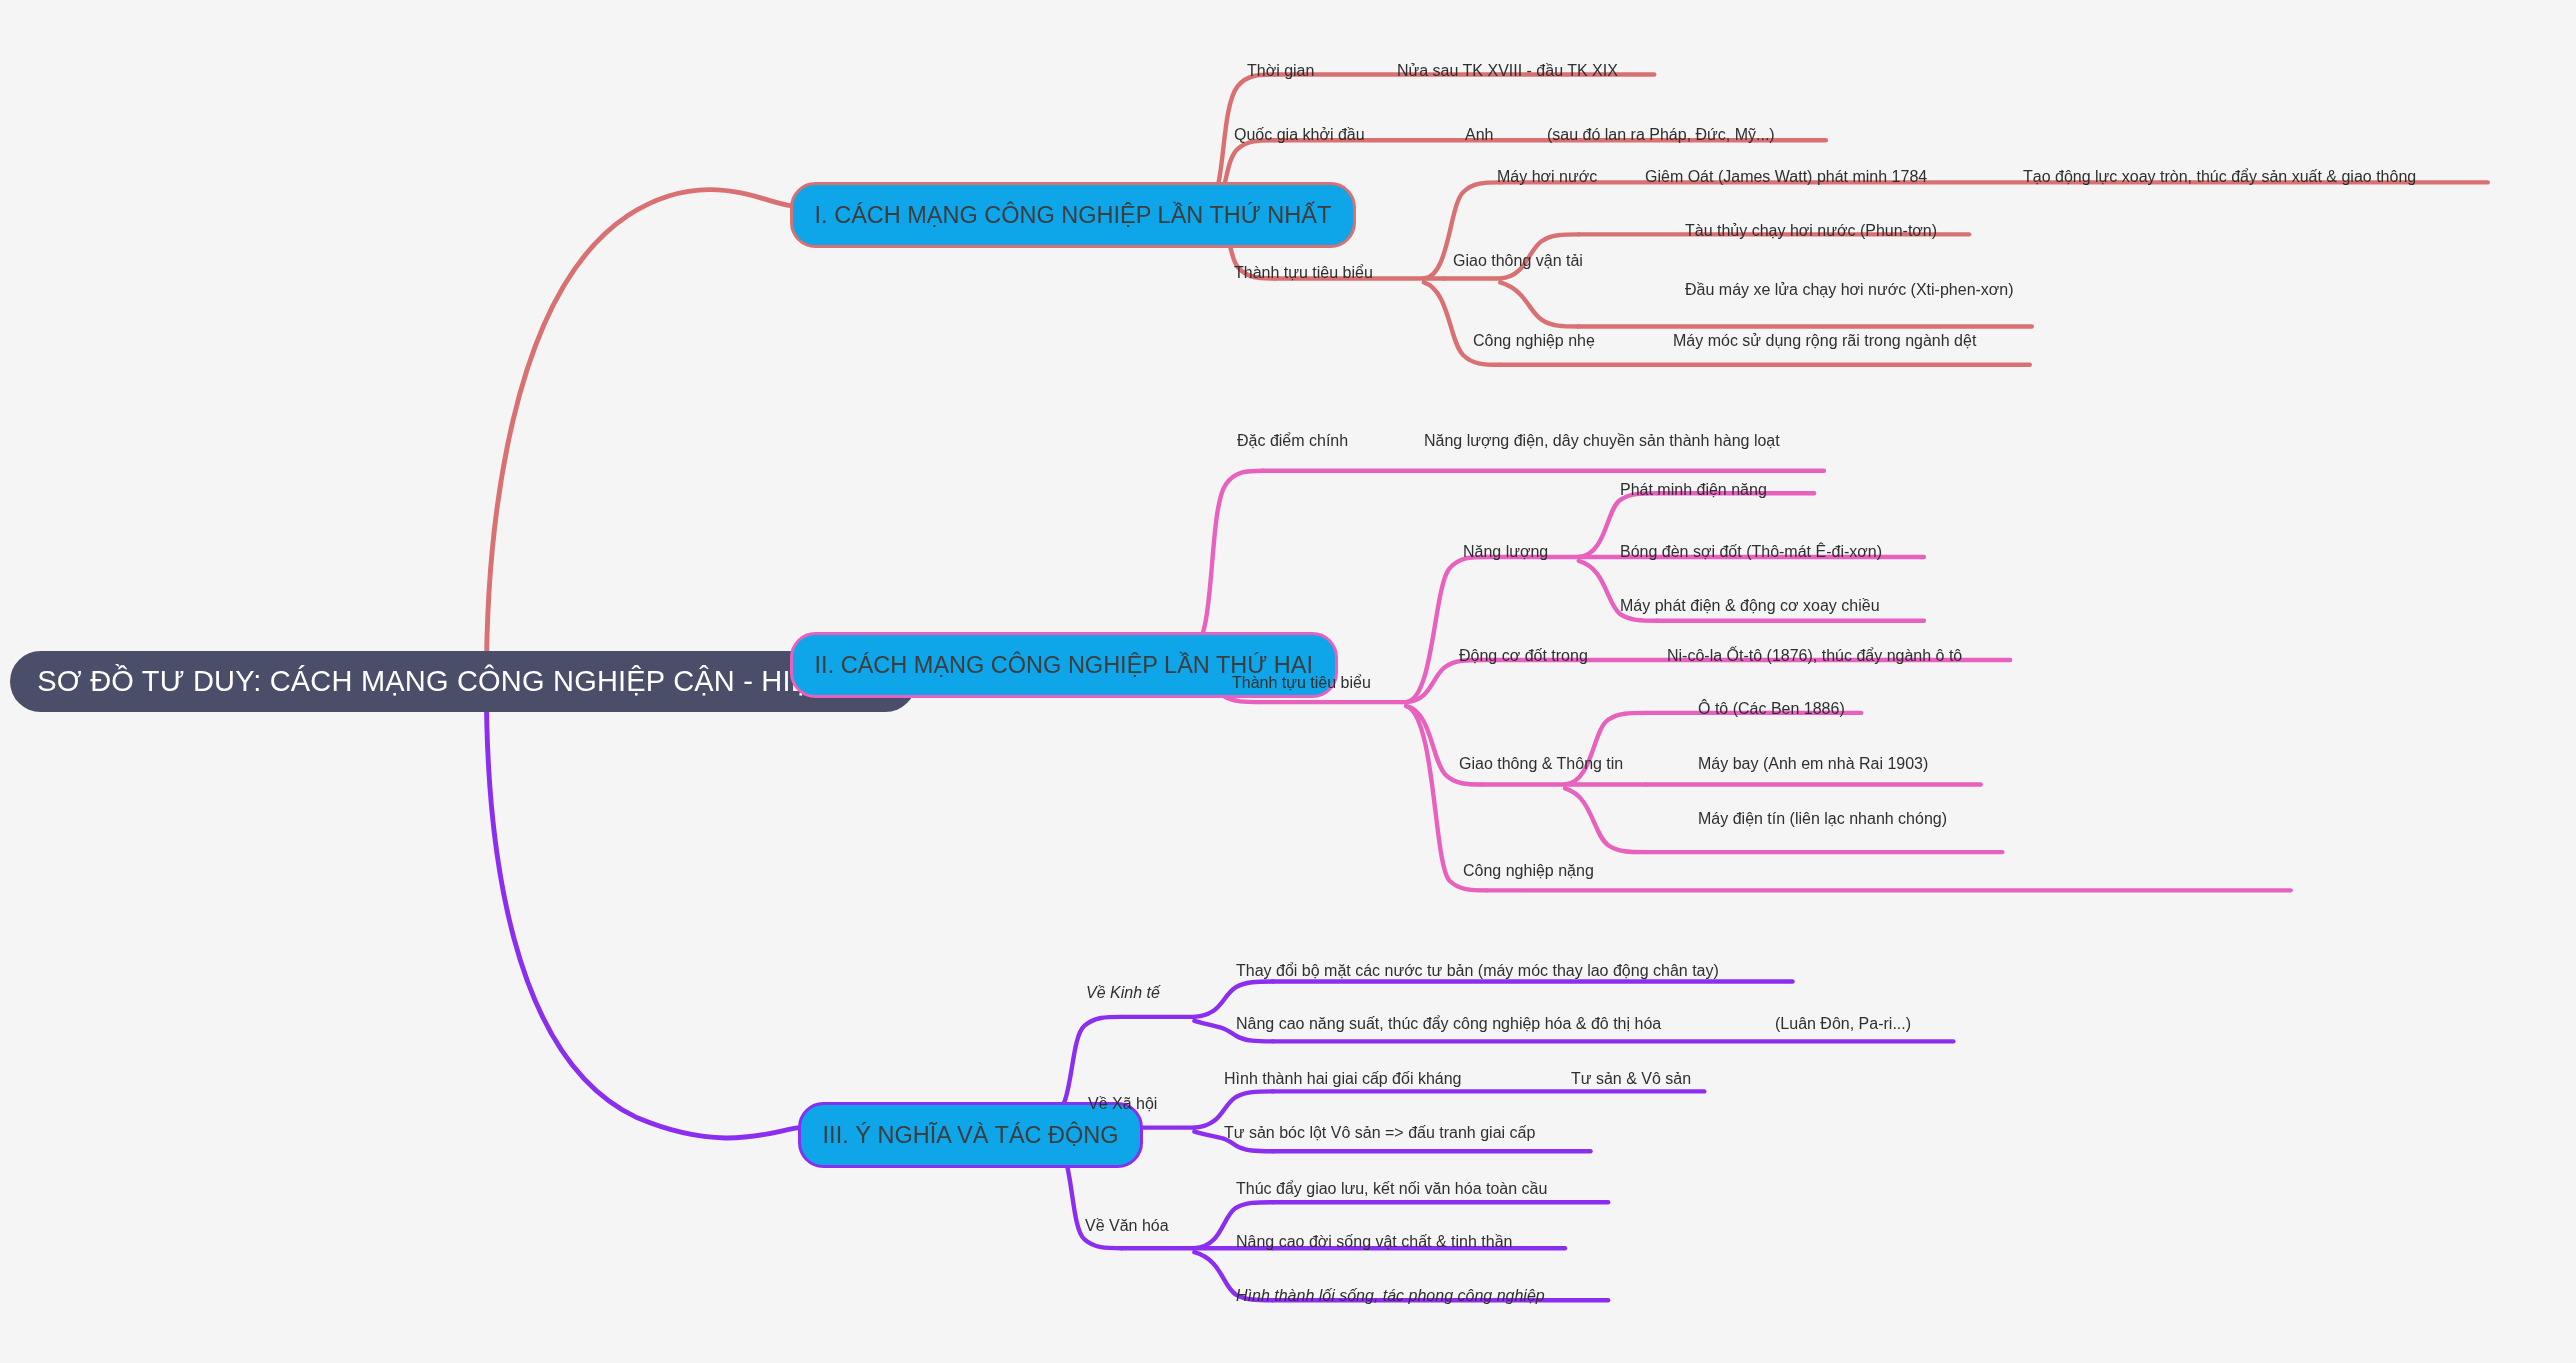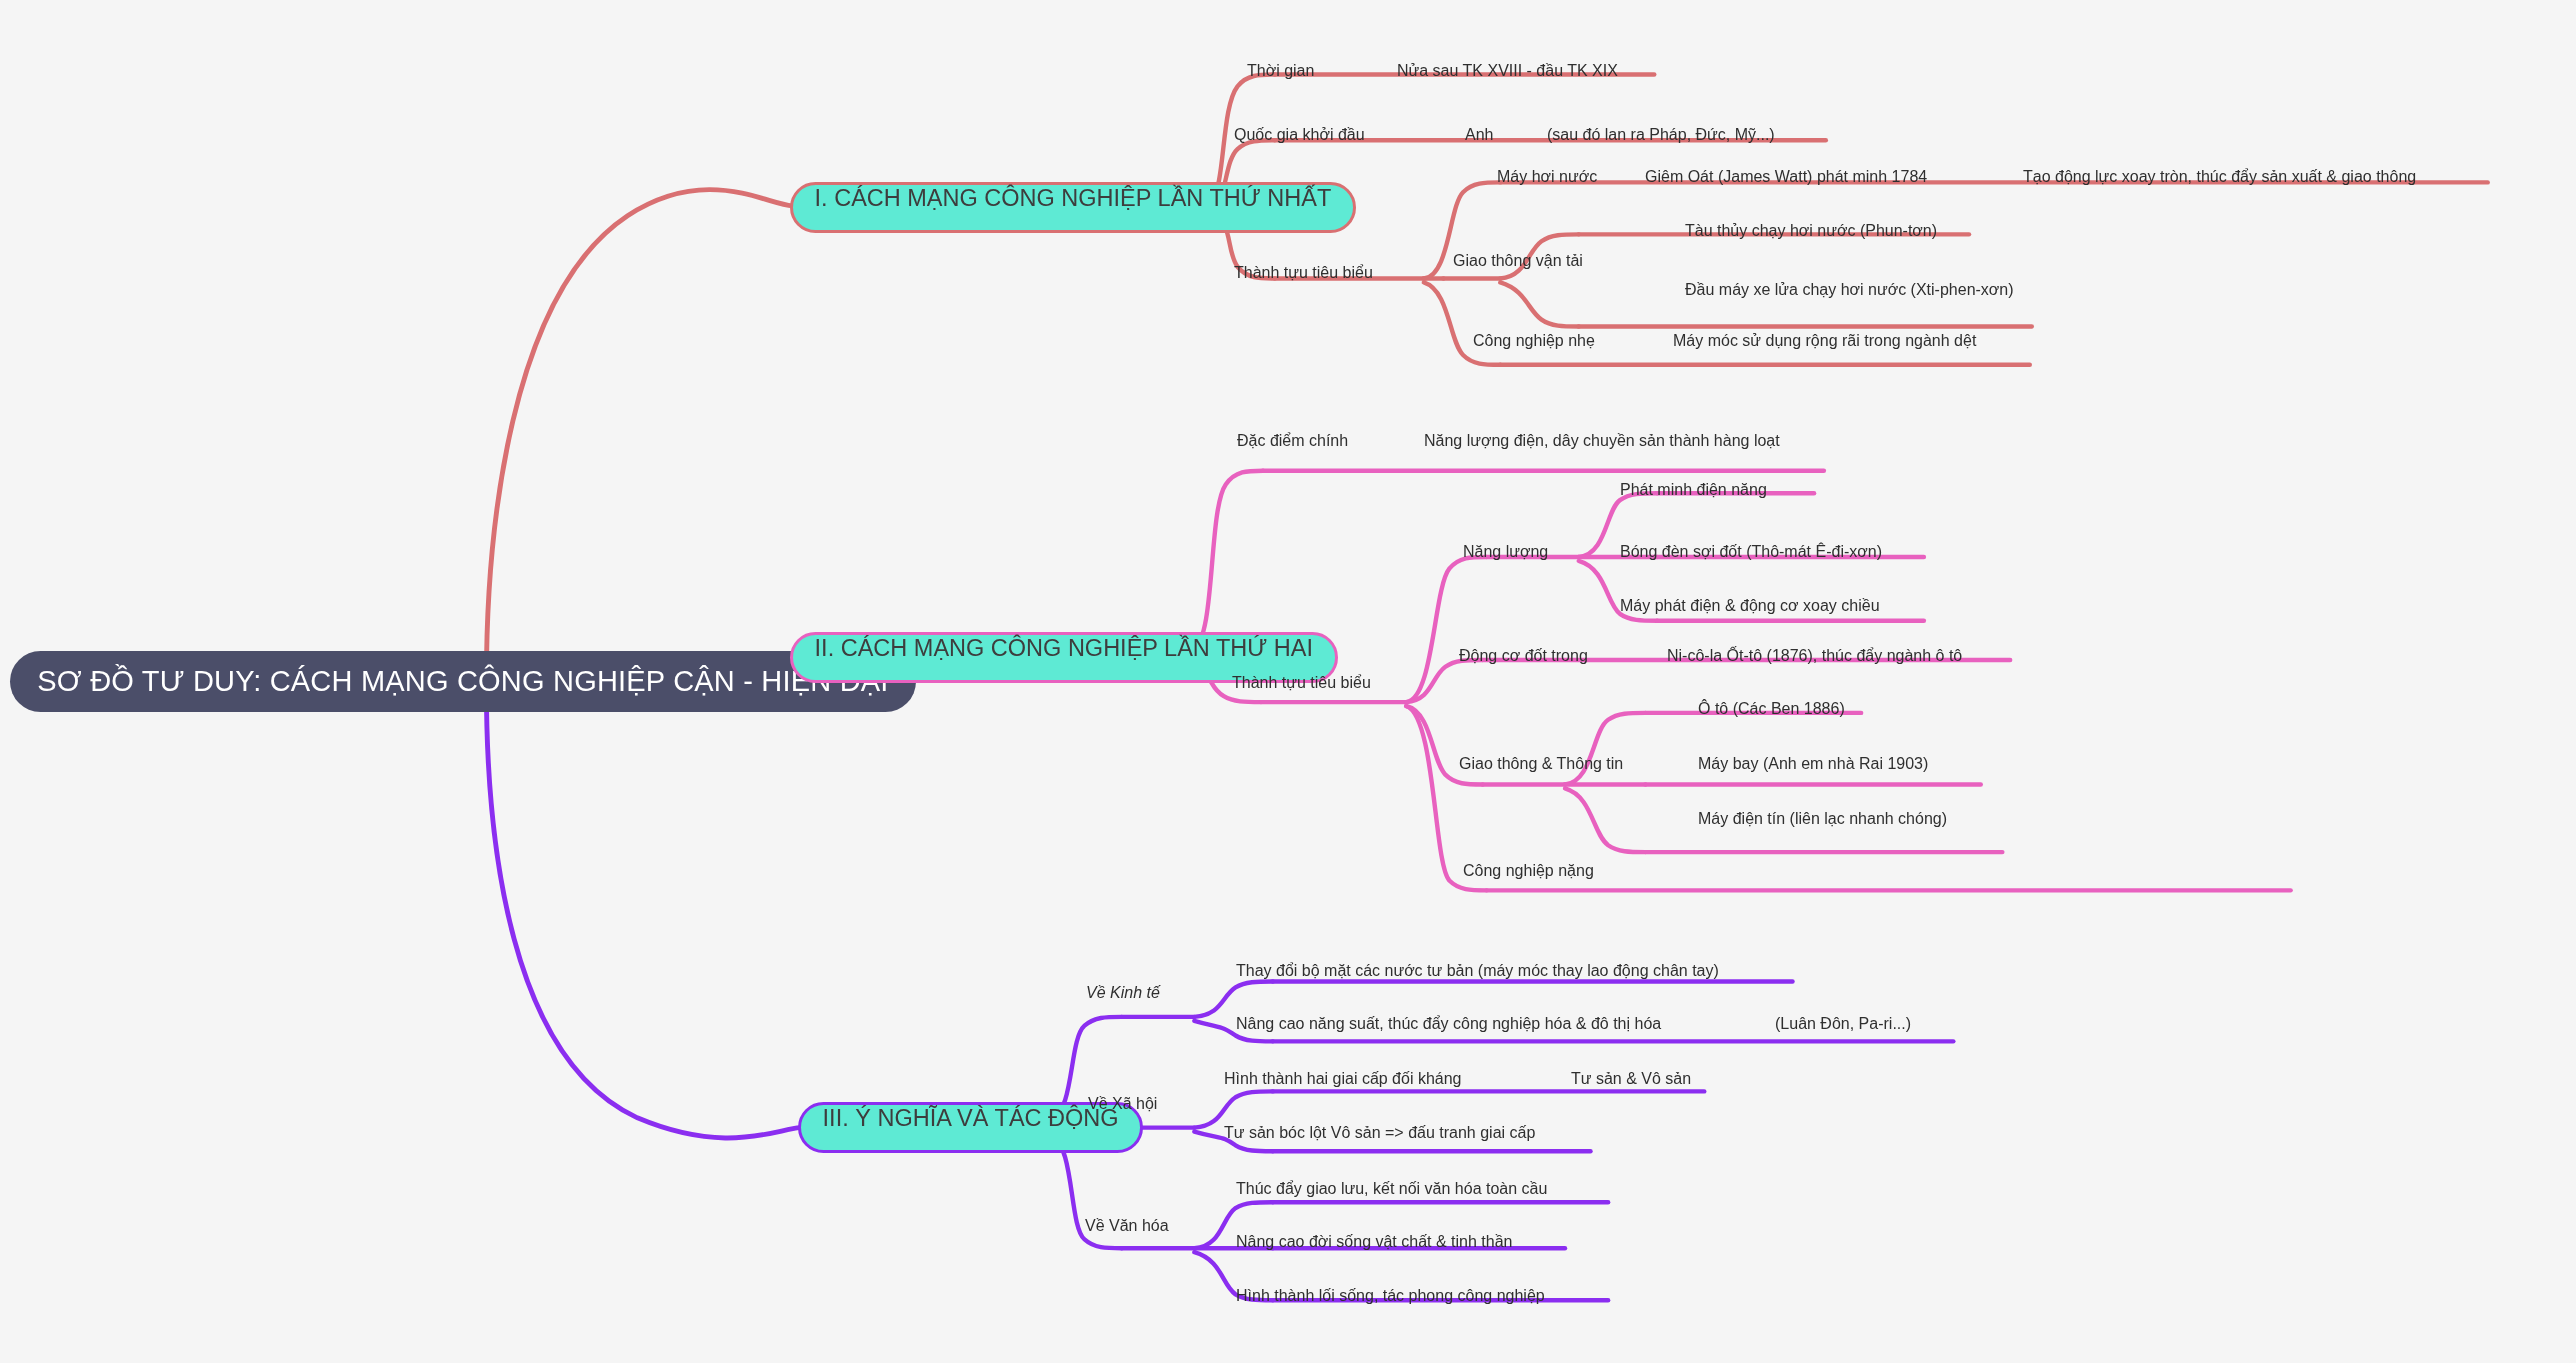--- a/index.html
+++ b/index.html
@@ -23,30 +23,30 @@
     padding:0 27.5px;
     font-size:29px;
     letter-spacing:0.2px;
     white-space:nowrap;
     box-sizing:border-box;
   }
 
   
   .branch-node{
     position:absolute;
-    background:#5eead4;
+    background:#0ea5e9;
     border:3.9px solid #d97072;
     border-radius:25.5px;
-    display:flex;align-items:flex-start;
+    display:flex;align-items:center;
     padding:0 21.6px;
     font-size:23.5px;
     color:#3d3d3d;
     white-space:nowrap;
     box-sizing:border-box;
-    height:51px;
+    height:66px;
   }
   .branch-node.b1{border-color:#d97072;}
   .branch-node.b2{border-color:#e861bf;}
   .branch-node.b3{border-color:#8b2ef0;}
 
   
   .lbl{
     position:absolute;
     font-size:16px;
     color:#2f2f2f;
@@ -219,16 +219,16 @@
   <div class="lbl" style="left:1775px;top:1016px;">(Luân Đôn, Pa-ri...)</div>
 
   <div class="lbl" style="left:1088px;top:1096px;">Về Xã hội</div>
   <div class="lbl" style="left:1224px;top:1071px;">Hình thành hai giai cấp đối kháng</div>
   <div class="lbl" style="left:1571px;top:1071px;">Tư sản &amp; Vô sản</div>
   <div class="lbl" style="left:1224px;top:1125px;">Tư sản bóc lột Vô sản =&gt; đấu tranh giai cấp</div>
 
   <div class="lbl" style="left:1085px;top:1218px;">Về Văn hóa</div>
   <div class="lbl" style="left:1236px;top:1181px;">Thúc đẩy giao lưu, kết nối văn hóa toàn cầu</div>
   <div class="lbl" style="left:1236px;top:1234px;">Nâng cao đời sống vật chất &amp; tinh thần</div>
-  <div class="lbl" style="left:1236px;top:1288px;">Hình thành lối sống, tác phong công nghiệp</div>
+  <div class="lbl" style="left:1236px;top:1288px;font-style:italic;">Hình thành lối sống, tác phong công nghiệp</div>
 
 </div>
 
 
 </body></html>

